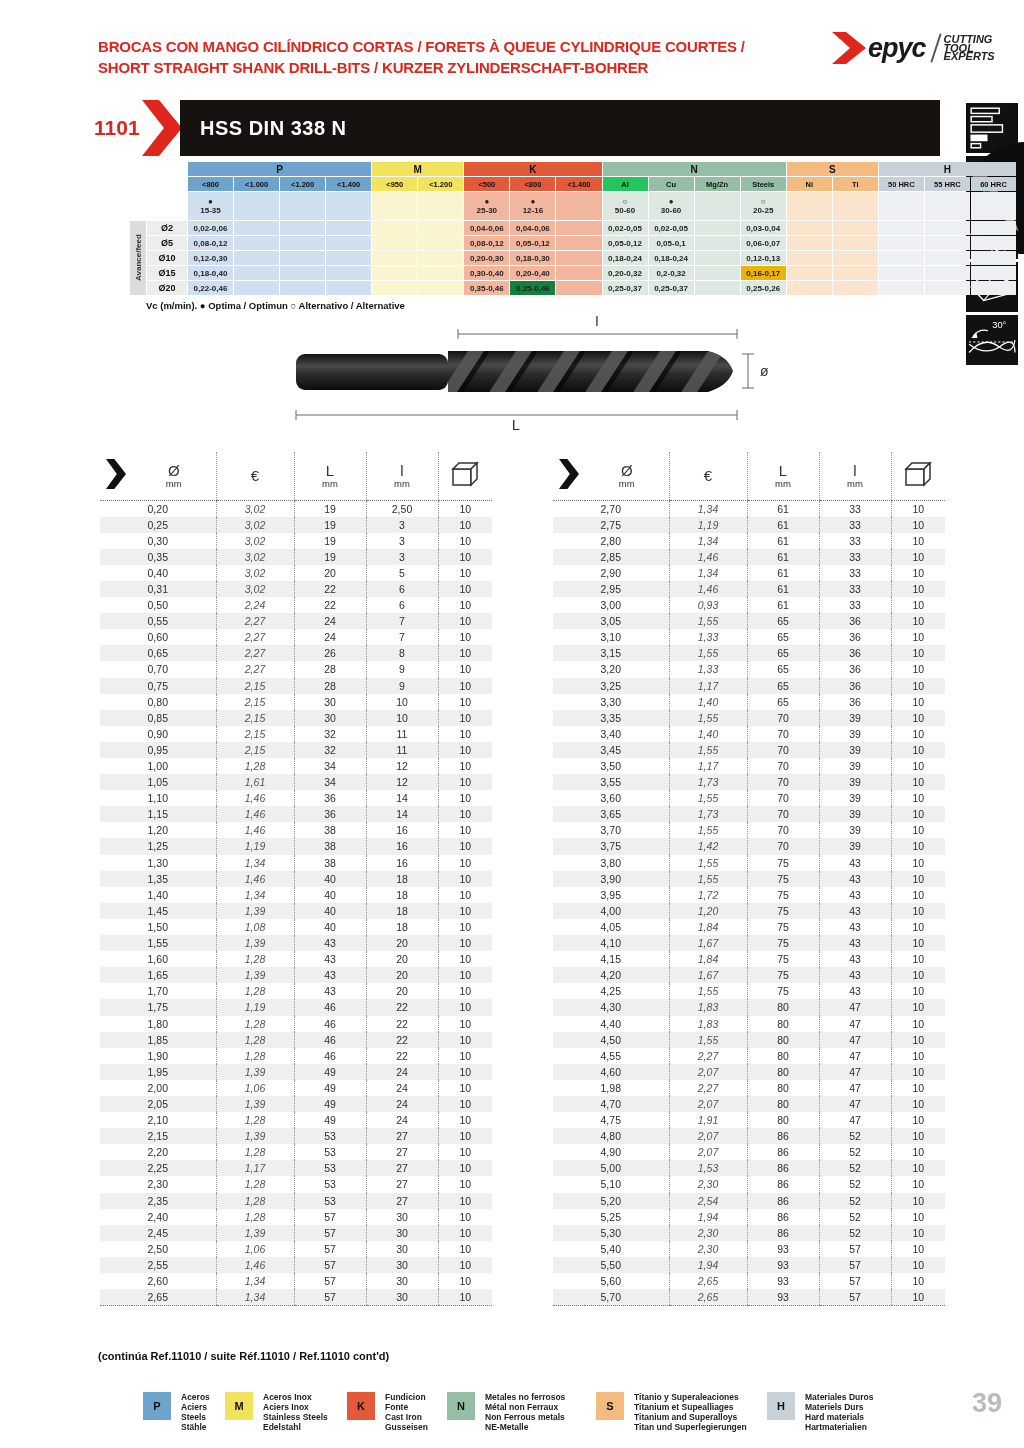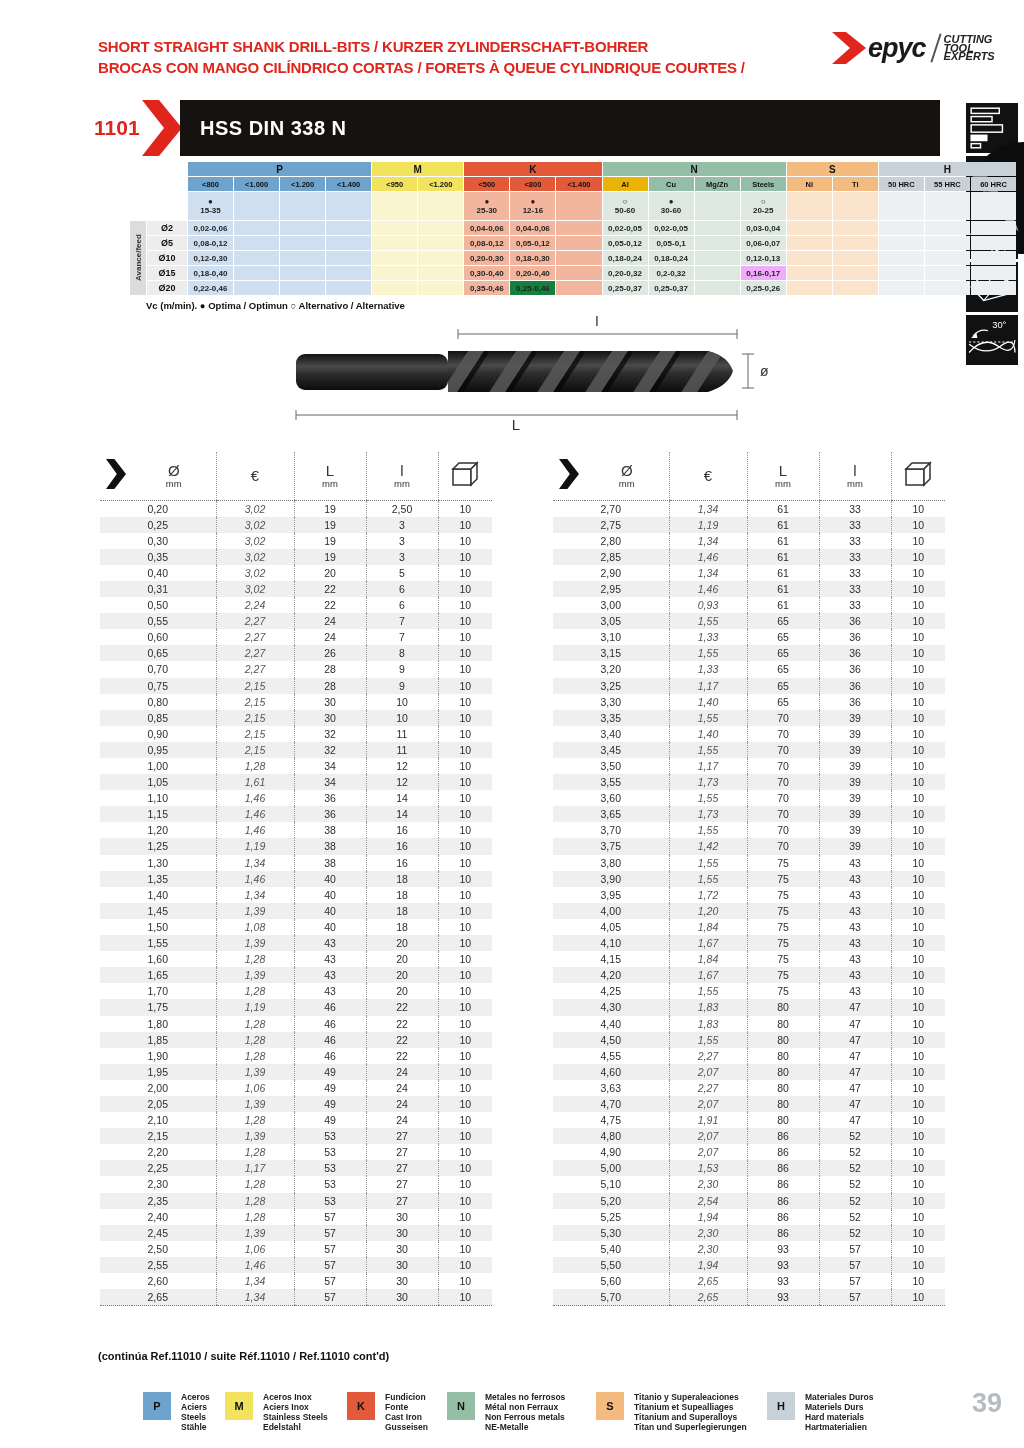--- a/index.html
+++ b/index.html
@@ -71,22 +71,22 @@
   .li-0 { left:143px; } .li-1 { left:225px; } .li-2 { left:347px; }
   .li-3 { left:447px; } .li-4 { left:596px; } .li-5 { left:767px; }
   .page-num { position:absolute; left:972px; top:1388px; font-size:27px; font-weight:800; color:#b6bcc2; }
 </style>
 </head>
 <body>
 
 <div class="page">
 
   <div class="title">
+    <div>BROCAS CON MANGO CILÍNDRICO CORTAS / FORETS À QUEUE CYLINDRIQUE COURTES /</div>
     <div>SHORT STRAIGHT SHANK DRILL-BITS / KURZER ZYLINDERSCHAFT-BOHRER</div>
-    <div>BROCAS CON MANGO CILÍNDRICO CORTAS / FORETS À QUEUE CYLINDRIQUE COURTES /</div>
   </div>
 
   <div class="logo">
     <div class="word">
       <svg width="34" height="32" viewBox="0 0 34 32">
         <polygon points="0,0 14,0 34,16 14,32 0,32 18,16" fill="#e0251c"></polygon>
       </svg>
       <span class="rest">epyc</span>
     </div>
     <div class="slash"></div>
@@ -155,21 +155,21 @@
       <div class="g-s" style="grid-area: 2 / 5; background: rgb(110, 163, 205);">&lt;1.200</div>
       <div class="g-s" style="grid-area: 2 / 6; background: rgb(110, 163, 205);">&lt;1.400</div>
       <div class="g-h" style="grid-area: 1 / 7 / auto / span 2; background: rgb(242, 227, 94);">M</div>
       <div class="g-s" style="grid-area: 2 / 7; background: rgb(242, 227, 94);">&lt;950</div>
       <div class="g-s" style="grid-area: 2 / 8; background: rgb(242, 227, 94);">&lt;1.200</div>
       <div class="g-h" style="grid-area: 1 / 9 / auto / span 3; background: rgb(226, 90, 58);">K</div>
       <div class="g-s" style="grid-area: 2 / 9; background: rgb(226, 90, 58);">&lt;500</div>
       <div class="g-s" style="grid-area: 2 / 10; background: rgb(226, 90, 58);">&lt;800</div>
       <div class="g-s" style="grid-area: 2 / 11; background: rgb(226, 90, 58);">&lt;1.400</div>
       <div class="g-h" style="grid-area: 1 / 12 / auto / span 4; background: rgb(148, 190, 166);">N</div>
-      <div class="g-s" style="grid-area: 2 / 12; background: #eab308;">Al</div>
+      <div class="g-s" style="grid-area: 2 / 12; background: #22c55e;">Al</div>
       <div class="g-s" style="grid-area: 2 / 13; background: rgb(148, 190, 166);">Cu</div>
       <div class="g-s" style="grid-area: 2 / 14; background: rgb(148, 190, 166);">Mg/Zn</div>
       <div class="g-s" style="grid-area: 2 / 15; background: rgb(148, 190, 166);">Steels</div>
       <div class="g-h" style="grid-area: 1 / 16 / auto / span 2; background: rgb(243, 187, 128);">S</div>
       <div class="g-s" style="grid-area: 2 / 16; background: rgb(243, 187, 128);">Ni</div>
       <div class="g-s" style="grid-area: 2 / 17; background: rgb(243, 187, 128);">Ti</div>
       <div class="g-h" style="grid-area: 1 / 18 / auto / span 3; background: rgb(201, 209, 216);">H</div>
       <div class="g-s" style="grid-area: 2 / 18; background: rgb(201, 209, 216);">50 HRC</div>
       <div class="g-s" style="grid-area: 2 / 19; background: rgb(201, 209, 216);">55 HRC</div>
       <div class="g-s" style="grid-area: 2 / 20; background: rgb(201, 209, 216);">60 HRC</div>
@@ -273,21 +273,21 @@
       <div class="m-cell" style="grid-area: 7 / 5; background: rgb(207, 223, 240);"></div>
       <div class="m-cell" style="grid-area: 7 / 6; background: rgb(207, 223, 240);"></div>
       <div class="m-cell" style="grid-area: 7 / 7; background: rgb(250, 244, 207);"></div>
       <div class="m-cell" style="grid-area: 7 / 8; background: rgb(250, 244, 207);"></div>
       <div class="m-cell" style="grid-area: 7 / 9; background: rgb(242, 182, 159);">0,30-0,40</div>
       <div class="m-cell" style="grid-area: 7 / 10; background: rgb(242, 182, 159);">0,20-0,40</div>
       <div class="m-cell" style="grid-area: 7 / 11; background: rgb(242, 182, 159);"></div>
       <div class="m-cell" style="grid-area: 7 / 12; background: rgb(221, 233, 224);">0,20-0,32</div>
       <div class="m-cell" style="grid-area: 7 / 13; background: rgb(221, 233, 224);">0,2-0,32</div>
       <div class="m-cell" style="grid-area: 7 / 14; background: rgb(221, 233, 224);"></div>
-      <div class="m-cell" style="grid-area: 7 / 15; background: #f0abfc;">0,16-0,17</div>
+      <div class="m-cell" style="grid-area: 7 / 15; background: #eab308;">0,16-0,17</div>
       <div class="m-cell" style="grid-area: 7 / 16; background: rgb(250, 228, 203);"></div>
       <div class="m-cell" style="grid-area: 7 / 17; background: rgb(250, 228, 203);"></div>
       <div class="m-cell" style="grid-area: 7 / 18; background: rgb(237, 240, 242);"></div>
       <div class="m-cell" style="grid-area: 7 / 19; background: rgb(237, 240, 242);"></div>
       <div class="m-cell" style="grid-area: 7 / 20; background: rgb(237, 240, 242);"></div>
       <div class="feed-label" style="grid-area: 8 / 2;">Ø20</div>
       <div class="m-cell" style="grid-area: 8 / 3; background: rgb(207, 223, 240);">0,22-0,46</div>
       <div class="m-cell" style="grid-area: 8 / 4; background: rgb(207, 223, 240);"></div>
       <div class="m-cell" style="grid-area: 8 / 5; background: rgb(207, 223, 240);"></div>
       <div class="m-cell" style="grid-area: 8 / 6; background: rgb(207, 223, 240);"></div>
@@ -1044,21 +1044,21 @@
           <td class="sep">10</td>
         </tr>
         <tr class="alt">
           <td colspan="2">4,60</td>
           <td class="sep price">2,07</td>
           <td class="sep">80</td>
           <td class="sep">47</td>
           <td class="sep">10</td>
         </tr>
         <tr>
-          <td colspan="2">3,63</td>
+          <td colspan="2">1,98</td>
           <td class="sep price">2,27</td>
           <td class="sep">80</td>
           <td class="sep">47</td>
           <td class="sep">10</td>
         </tr>
         <tr class="alt">
           <td colspan="2">4,70</td>
           <td class="sep price">2,07</td>
           <td class="sep">80</td>
           <td class="sep">47</td>

